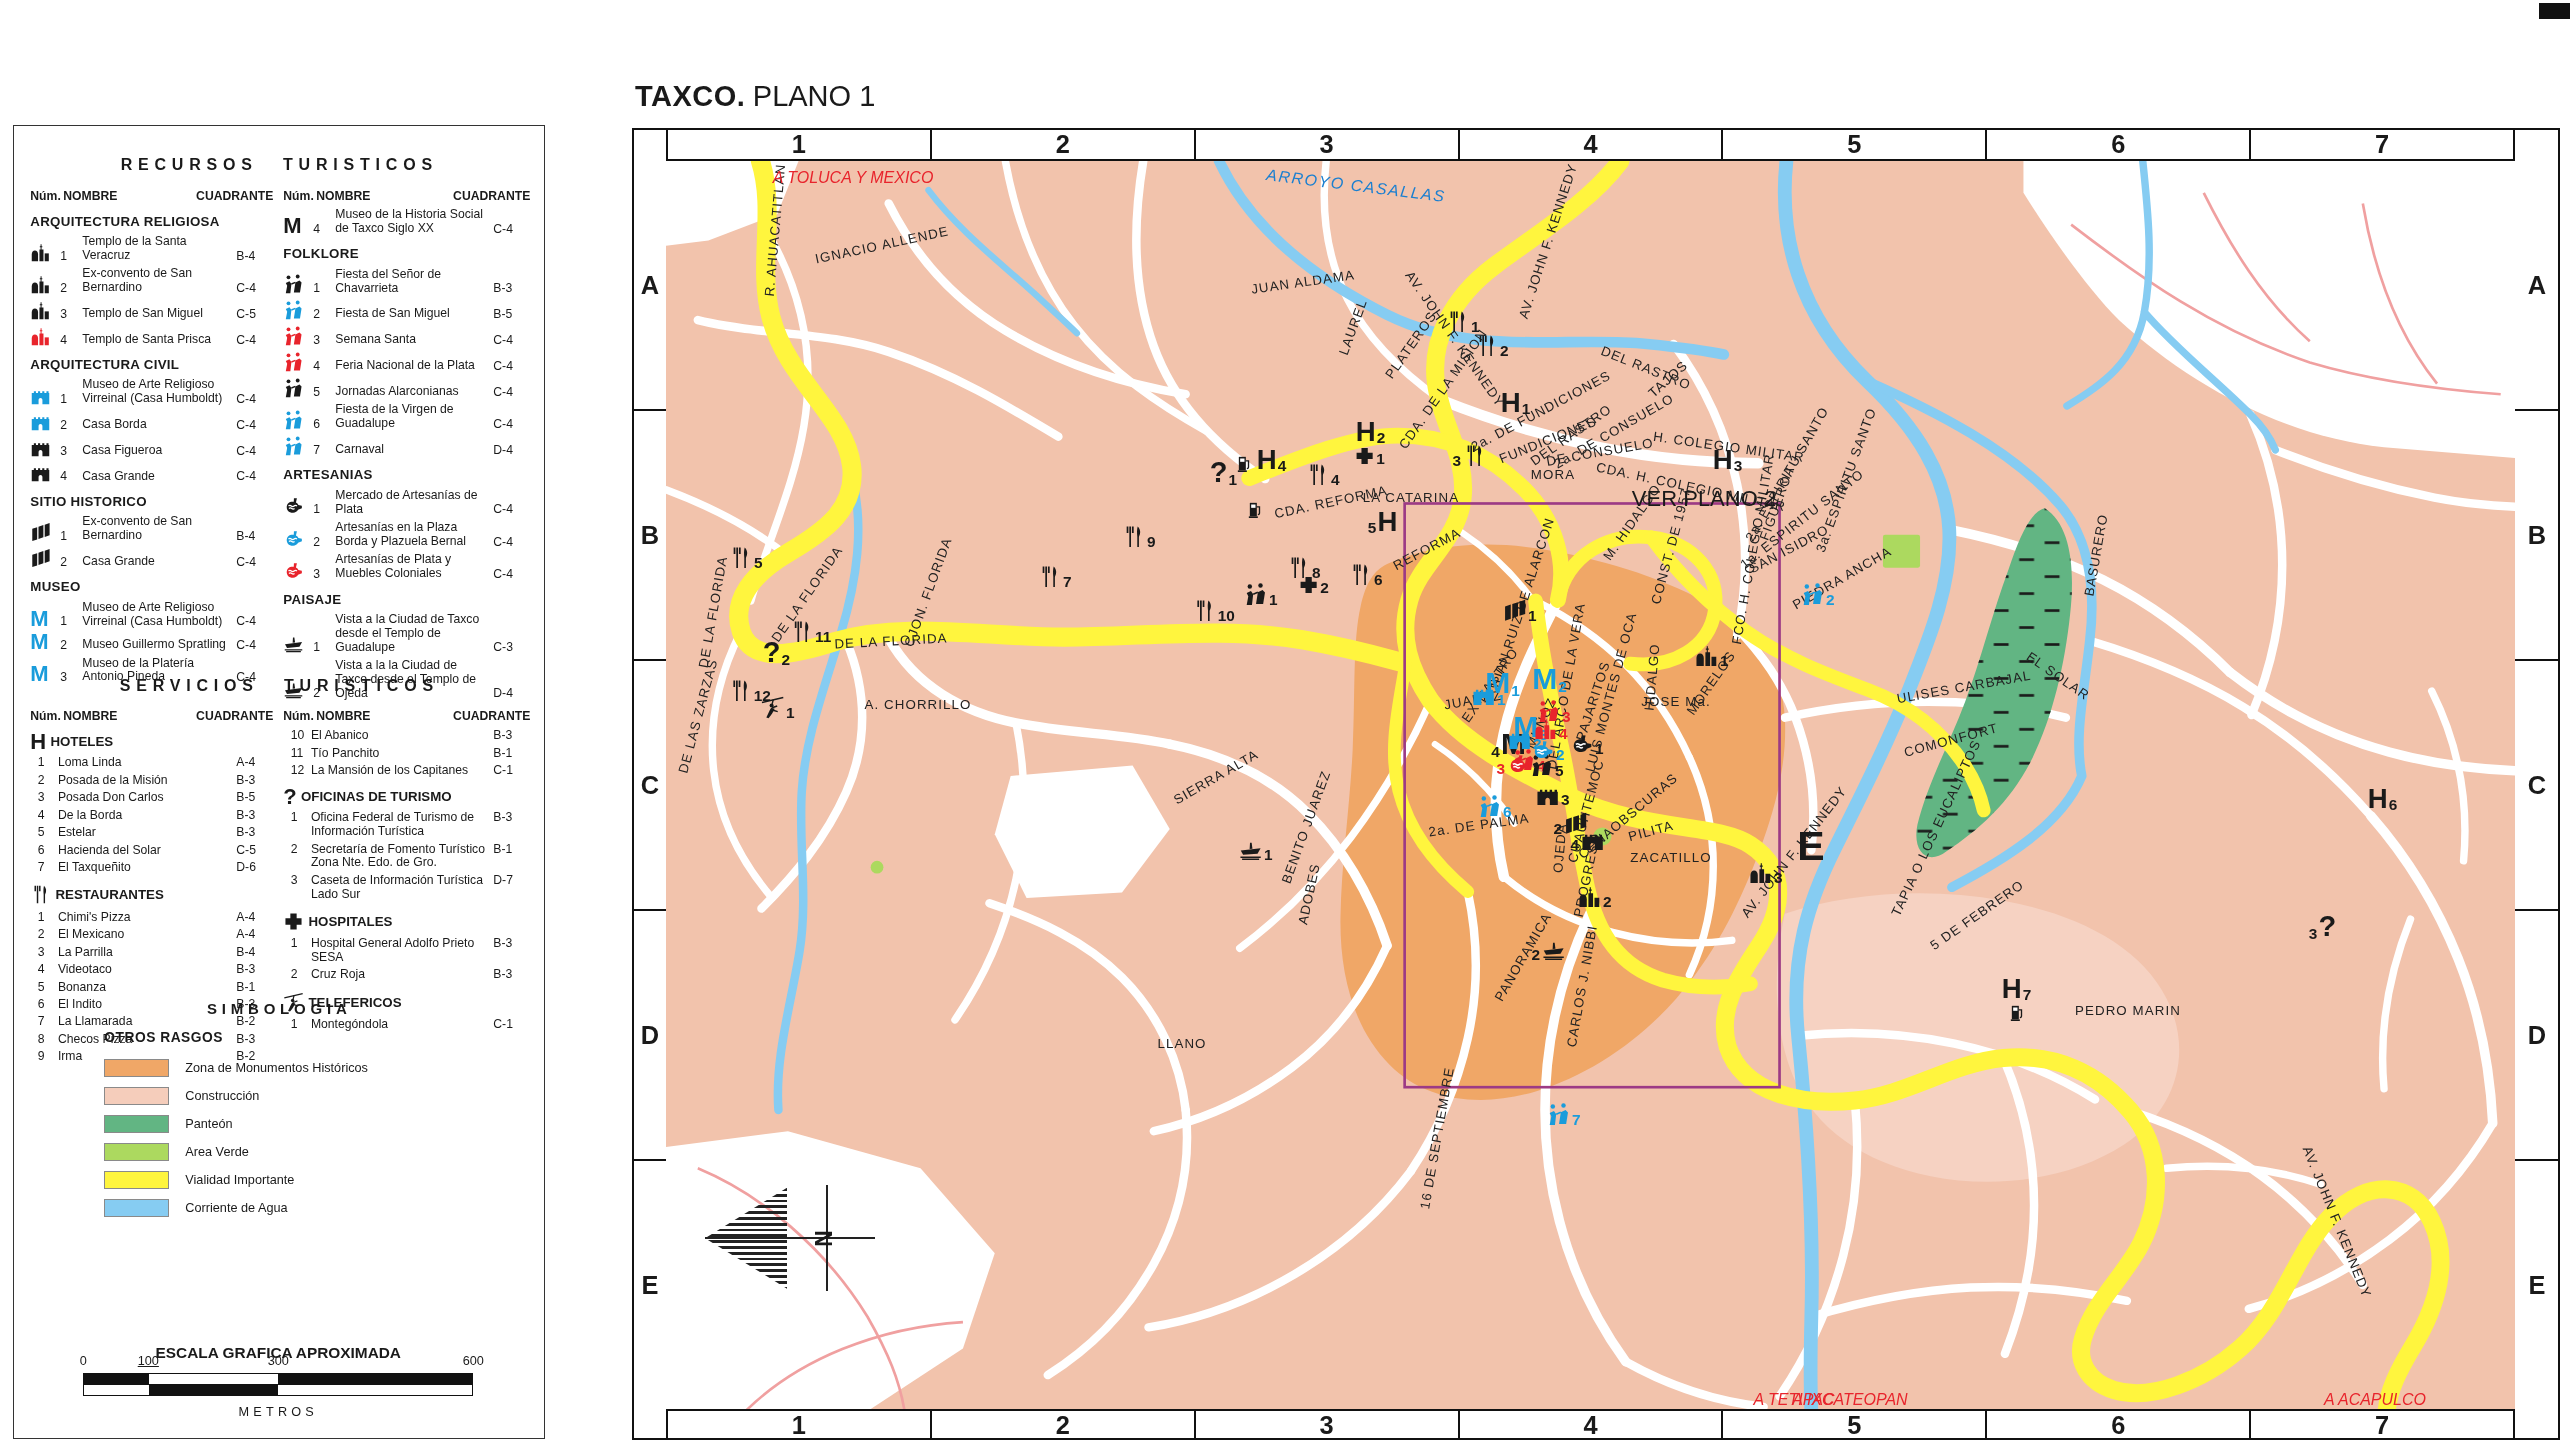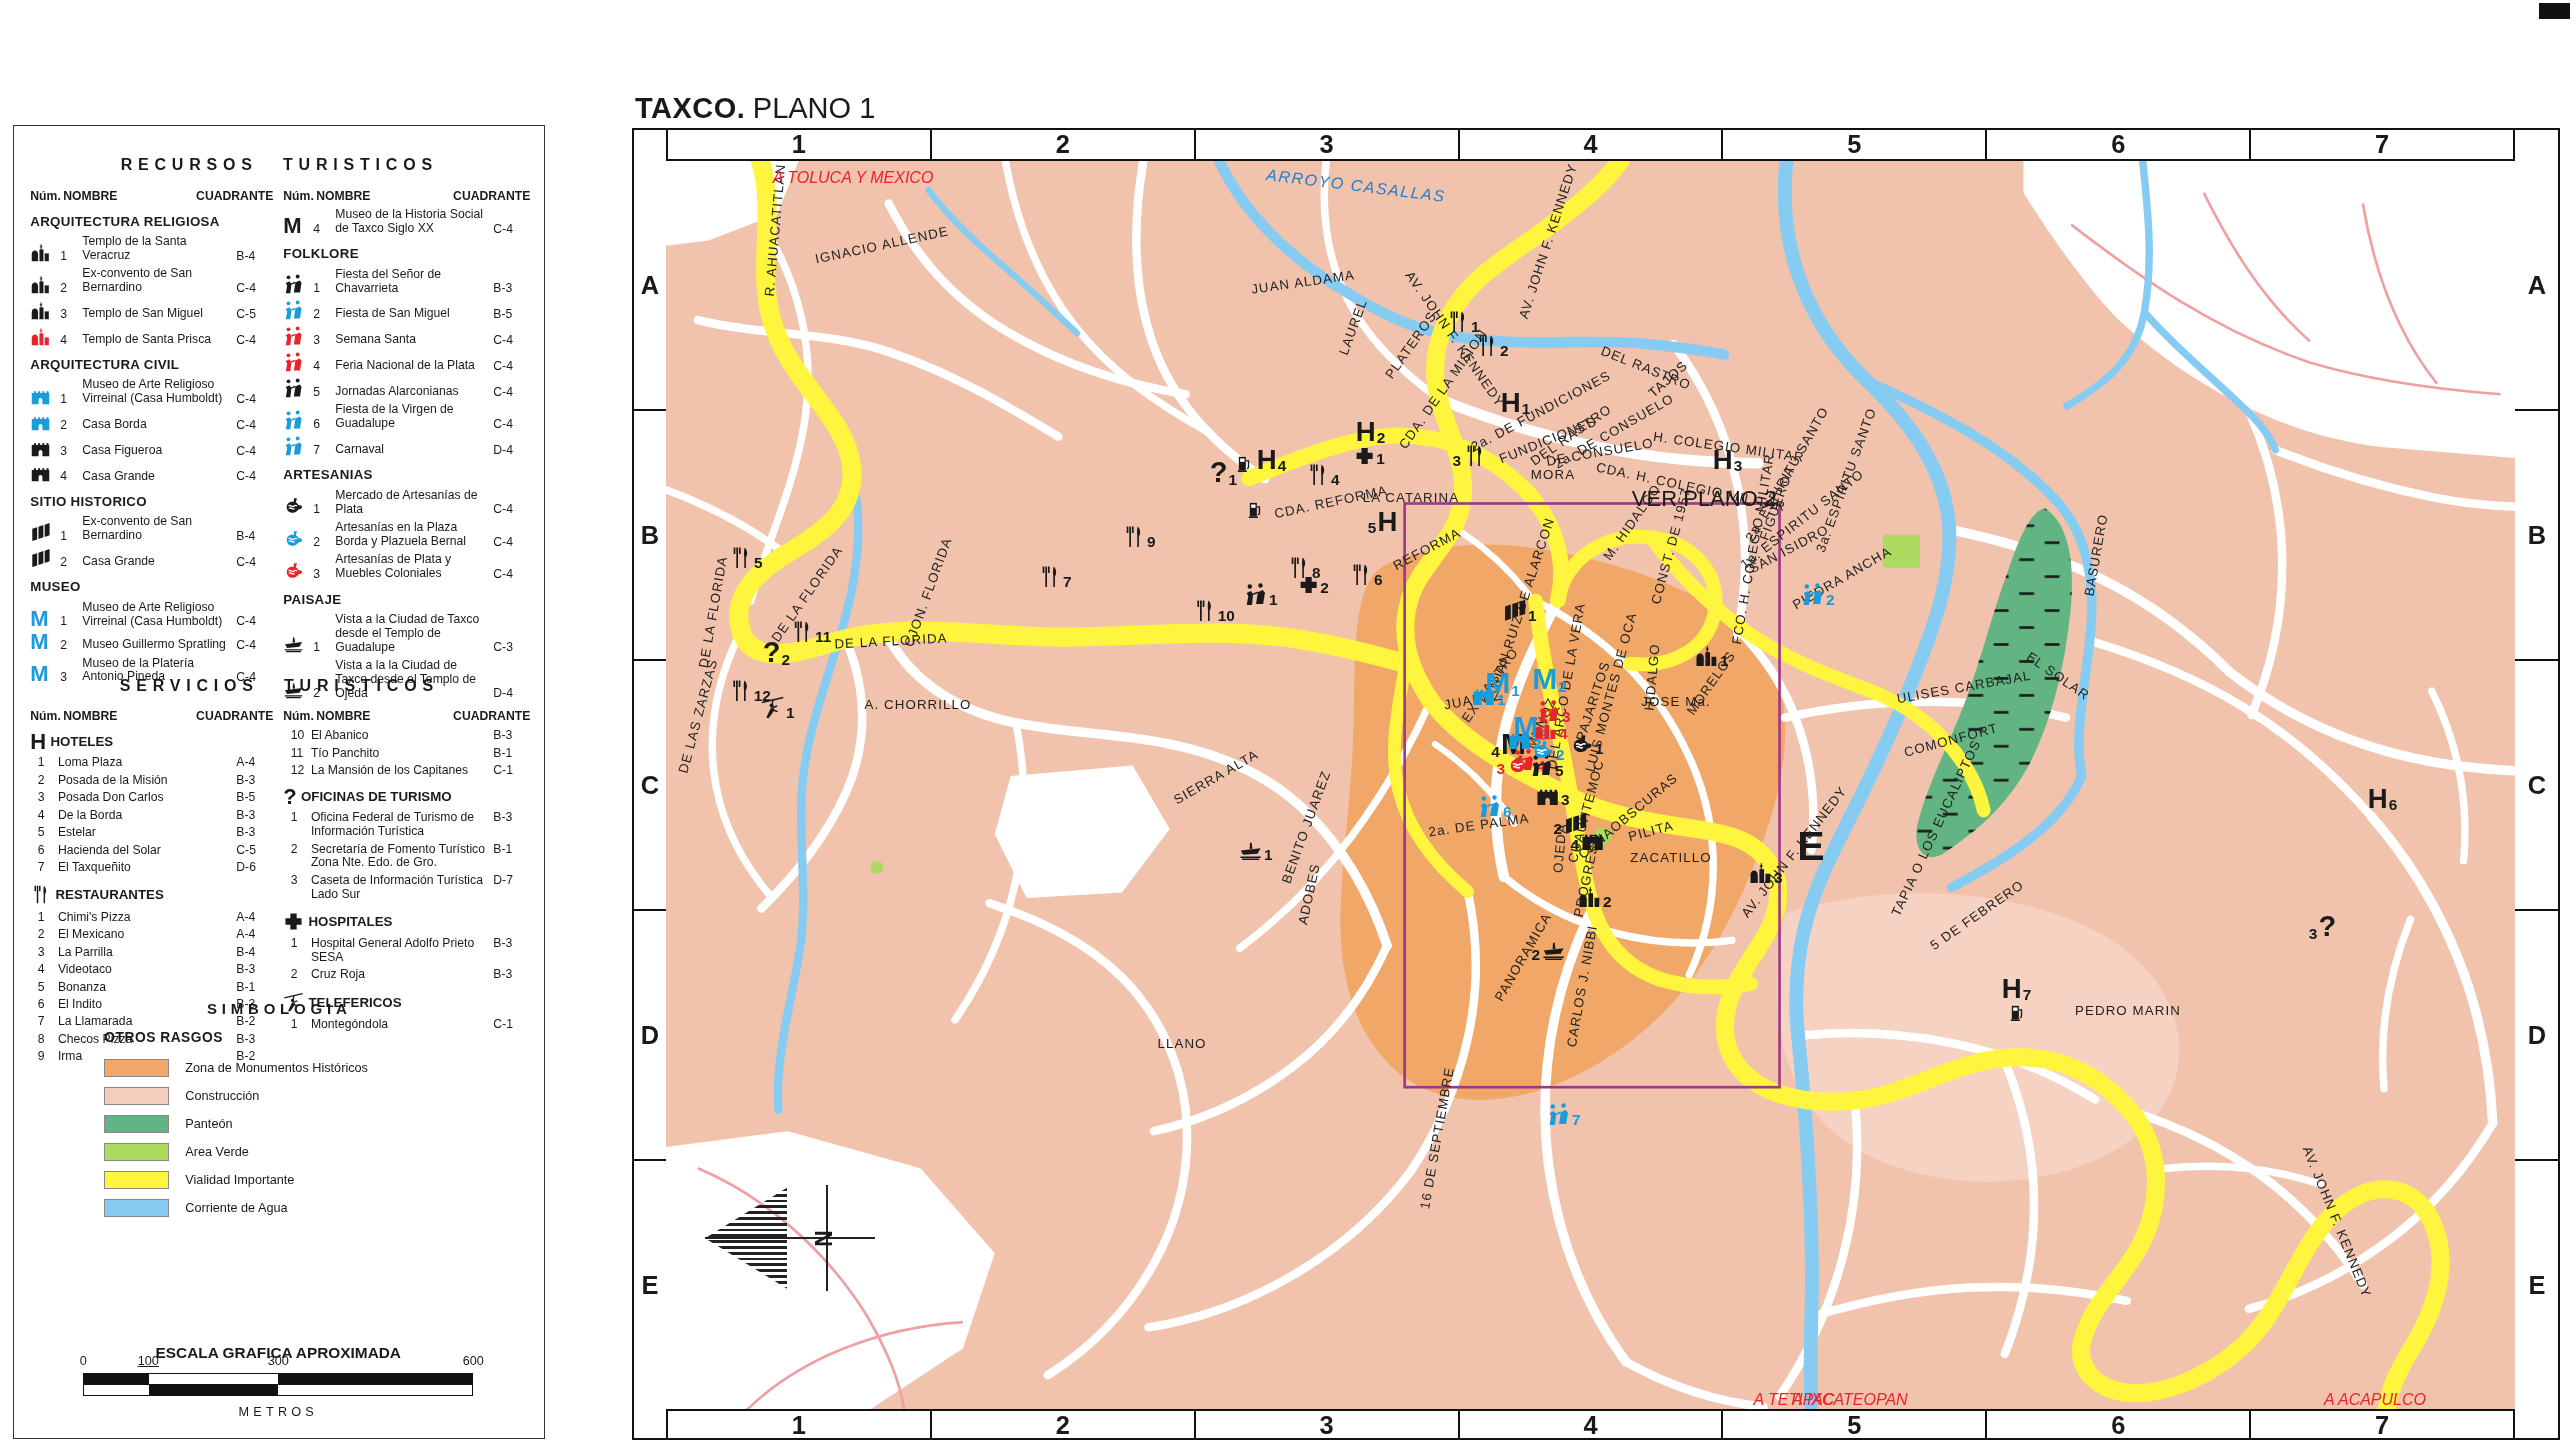--- a/index.html
+++ b/index.html
@@ -35,21 +35,21 @@
 .sw{width:65px;height:18px;border:0.5px solid #8a8a8a;margin-right:16px;flex:none}
 .sim-row .sl{font-size:12.7px}
 .esc-title{position:absolute;width:390px;text-align:center;font-weight:bold;font-size:15.4px}
 .esc-bar{position:absolute;width:390px;height:25.4px}
 .esc-row{position:absolute;left:0;width:390px;height:12.2px;border:1.1px solid #111;display:flex}
 .esc-row div{height:100%}
 .esc-tick{position:absolute;top:-19px;transform:translateX(-50%);font-size:12.7px}
 .esc-unit{position:absolute;width:390px;text-align:center;font-size:12.7px;letter-spacing:4.2px}
 
 
-.map-title{position:absolute;left:635px;top:92px;font-size:29px}
+.map-title{position:absolute;left:635px;top:80px;font-size:29px}
 .map-title b{letter-spacing:0.5px}
 .map-title .plain{font-weight:normal;margin-left:7.4px}
 .map-frame{position:absolute;left:632px;top:128px;width:1928px;height:1312px;border:2.1px solid #111;background:#fff}
 .band{position:absolute;display:flex}
 .band .cell{flex:1;display:flex;align-items:center;justify-content:center;font-weight:bold;font-size:25.4px}
 .band-h .cell + .cell{border-left:2.1px solid #111}
 .band-v .cell + .cell{border-top:2.1px solid #111}
 #band-top{left:32px;top:0;width:1849px;height:31px;border-bottom:2.1px solid #111;border-left:2.1px solid #111;border-right:2.1px solid #111}
 #band-bottom{left:32px;top:1279px;width:1849px;height:31px;border-top:2.1px solid #111;border-left:2.1px solid #111;border-right:2.1px solid #111}
 #band-left{left:0;top:31px;width:32px;height:1248px;flex-direction:column}
@@ -427,21 +427,21 @@
         <span class="h-num">Núm.</span>
         <span class="h-nom">NOMBRE</span>
         <span class="h-quad">CUADRANTE</span>
       </div>
       <div class="srv-head">
         <span class="licon c-k">H</span>
         <span>HOTELES</span>
       </div>
       <div class="lrow">
         <span class="num">1</span>
-        <span class="nm">Loma Plaza</span>
+        <span class="nm">Loma Linda</span>
         <span class="qd">A-4</span>
       </div>
       <div class="lrow">
         <span class="num">2</span>
         <span class="nm">Posada de la Misión</span>
         <span class="qd">B-3</span>
       </div>
       <div class="lrow">
         <span class="num">3</span>
         <span class="nm">Posada Don Carlos</span>

